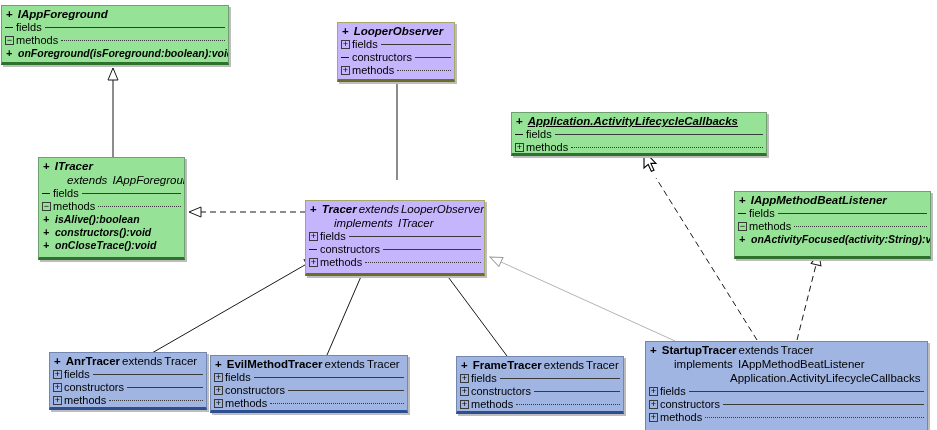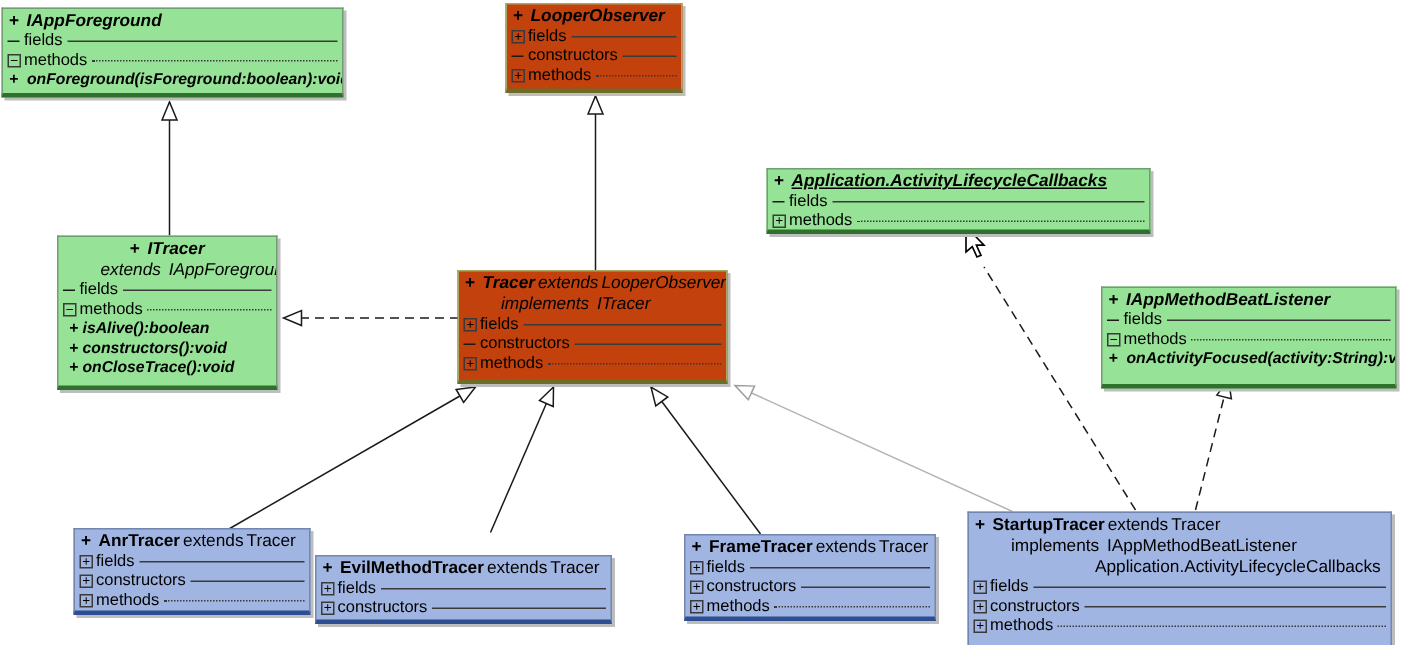--- a/index.html
+++ b/index.html
@@ -8,21 +8,21 @@
     font-family:"Liberation Sans", sans-serif;color:#000;overflow:hidden;
   }
   #wires{position:absolute;left:0;top:0;width:937px;height:430px;pointer-events:none;}
   .box{
     position:absolute;box-sizing:border-box;overflow:hidden;
     border:1px solid #7d7d7d;border-bottom-width:3px;
     box-shadow:2px 2px 0 #bdbdbd;
     font-size:11px;line-height:13px;white-space:nowrap;
   }
   .g{background:#96e296;border-color:#6f9f6f;border-bottom-color:#2d712d;}
-  .y{background:#c2410c;border-color:#a8a866;border-bottom-color:#6d6d28;}
+  .y{background:#c4b5fd;border-color:#a8a866;border-bottom-color:#6d6d28;margin-top:20px;}
   .b{background:#a0b5e2;border-color:#7286b0;border-bottom-color:#2d4f92;}
   .title{font-size:11.5px;line-height:14px;font-weight:bold;padding:1px 4px 0 4px;}
   .title .vis{margin-right:5px;}
   .tline{font-size:11.5px;line-height:14px;font-weight:normal;padding:0 4px;}
   .ind1{padding-left:26px;}
   .ind2{padding-left:84px;}
   .it{font-style:italic;}
   .un{text-decoration:underline;}
   .kw{font-weight:normal;margin:0 2px;}
   .type{font-weight:normal;}
@@ -99,21 +99,21 @@
     <span class="lbl">constructors</span>
     <span class="rule"></span>
   </div>
   <div class="row">
     <span class="ico">+</span>
     <span class="lbl">methods</span>
     <span class="rule dot"></span>
   </div>
 </div>
 
-<div class="box g" style="left:38px;top:157px;width:147px;height:103px;text-align:center;">
+<div class="box g" style="left:38px;top:157px;width:147px;height:103px;">
   <div class="title">
     <span class="vis">+</span><span class="it">ITracer</span>
   </div>
   <div class="tline ind1 it">
     <span class="kw">extends</span>
     <span class="type">IAppForeground</span>
   </div>
   <div class="row">
     <span class="dash"></span>
     <span class="lbl">fields</span>
@@ -213,21 +213,21 @@
     <span class="lbl">constructors</span>
     <span class="rule"></span>
   </div>
   <div class="row">
     <span class="ico">+</span>
     <span class="lbl">methods</span>
     <span class="rule dot"></span>
   </div>
 </div>
 
-<div class="box b" style="left:210px;top:370px;width:198px;height:46px;">
+<div class="box b" style="left:210px;top:355px;width:198px;height:58px;">
   <div class="title">
     <span class="vis">+</span><span>EvilMethodTracer</span><span class="kw">extends</span><span class="type">Tracer</span>
   </div>
   <div class="row">
     <span class="ico">+</span>
     <span class="lbl">fields</span>
     <span class="rule"></span>
   </div>
   <div class="row">
     <span class="ico">+</span>

